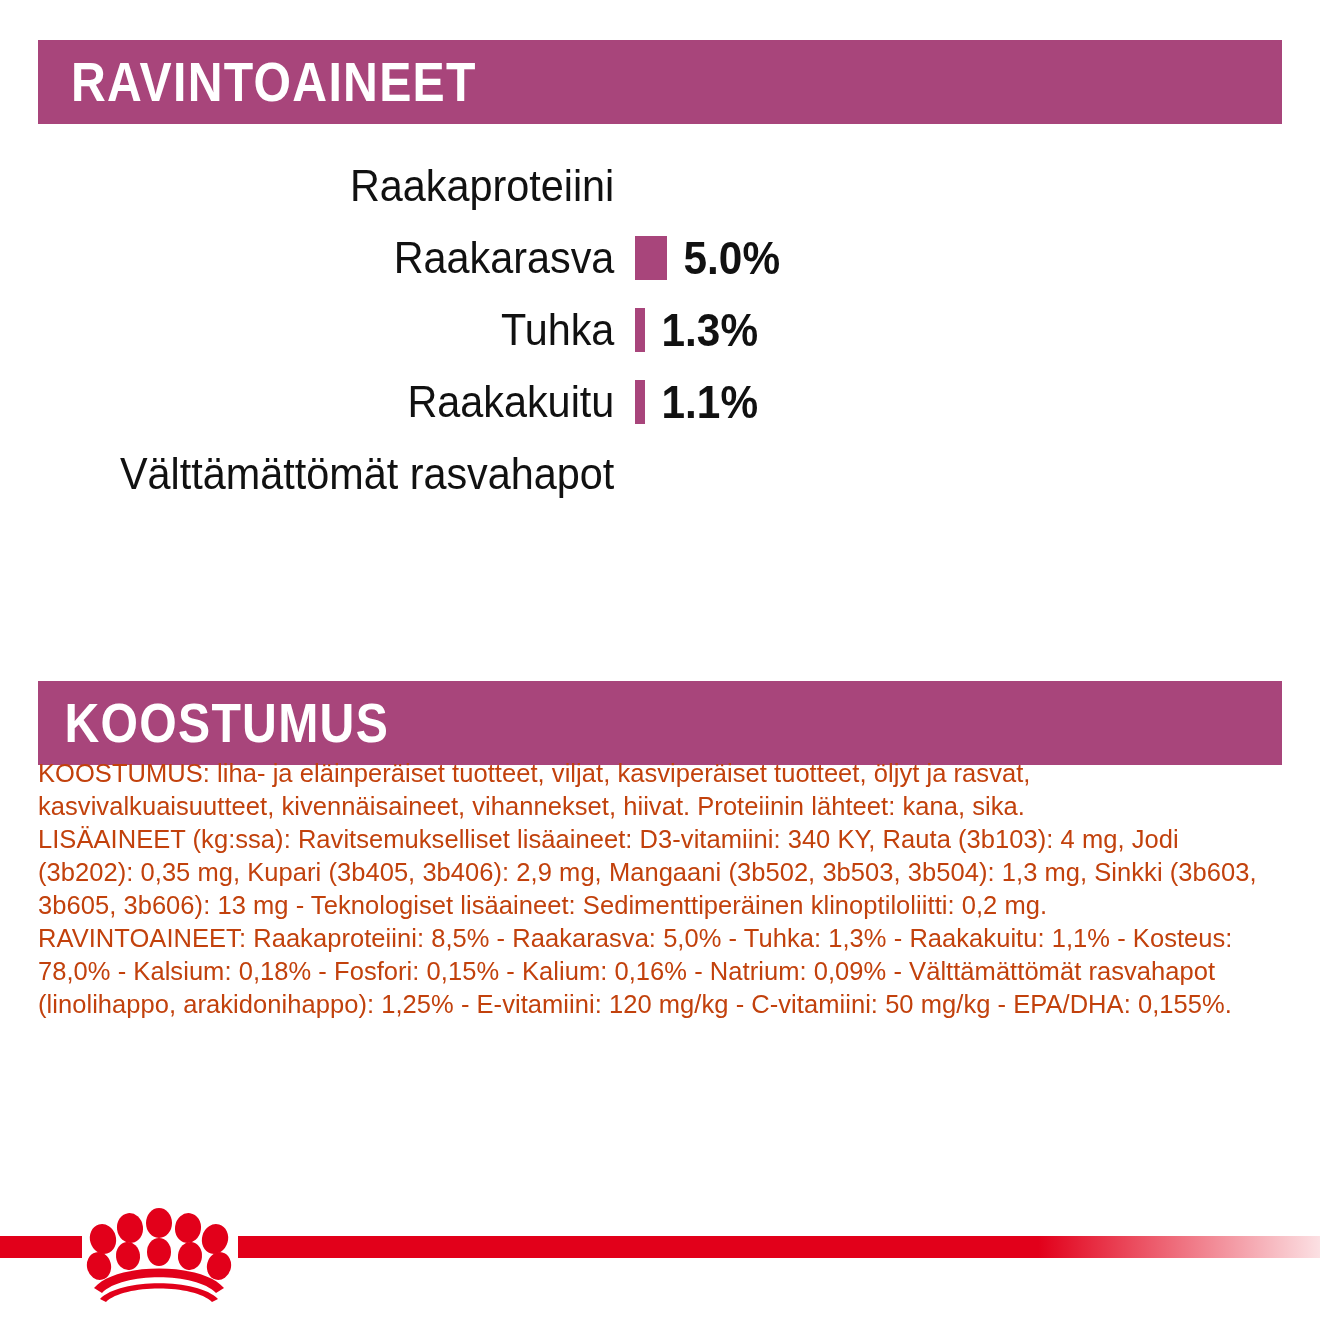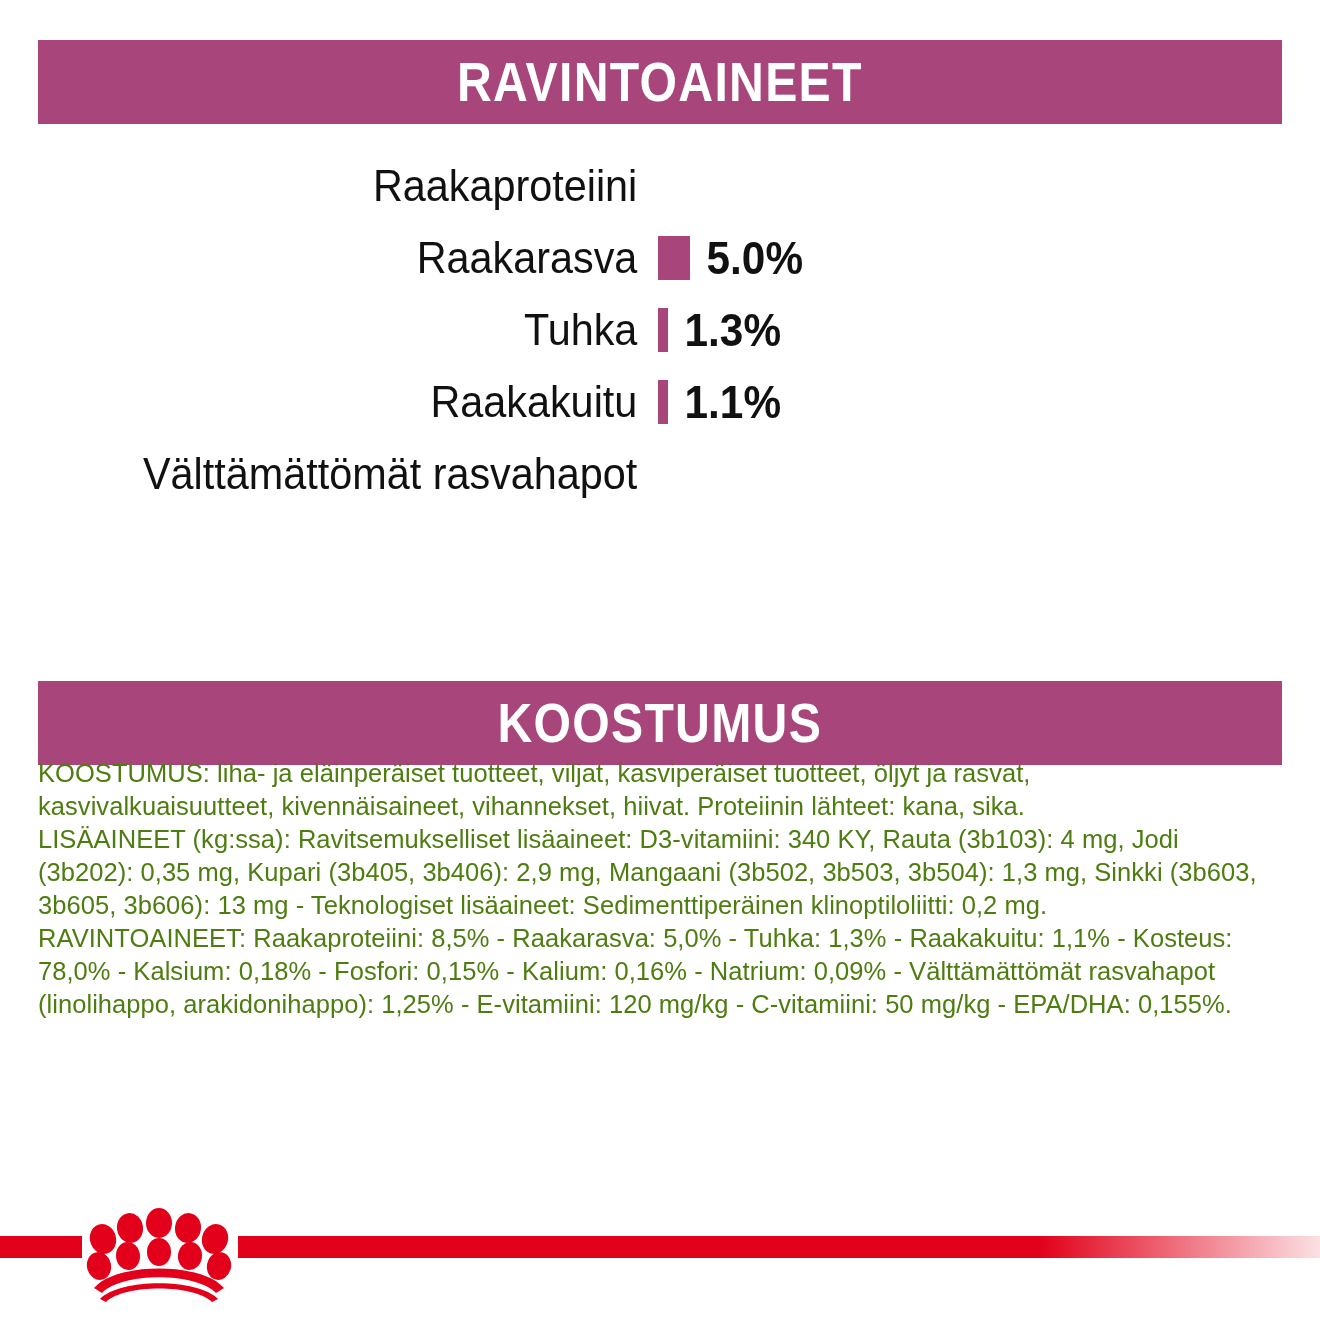--- a/index.html
+++ b/index.html
@@ -22,21 +22,20 @@
 
   
   .section-bar {
     position: absolute;
     left: 38px;
     width: 1244px;
     height: 84px;
     background: #A8457B;
     display: flex;
     align-items: center;
-    justify-content: center;
   }
   .section-bar-title {
     color: #ffffff;
     font-family: "Liberation Sans Narrow", "Liberation Sans", sans-serif;
     font-size: 56px;
     font-weight: bold;
     letter-spacing: 1.5px;
     transform: scaleX(0.86);
     line-height: 1;
   }
@@ -50,21 +49,20 @@
     top: 150px;
     left: 0;
     width: 1320px;
   }
 
   .nutrient-row {
     position: relative;
     height: 72px;
     display: flex;
     align-items: center;
-    padding-left: 23px;
   }
 
   .nutrient-label {
     width: 635px;
     text-align: right;
     padding-right: 22px;
     font-family: "Liberation Sans Narrow", "Liberation Sans", sans-serif;
     font-size: 44px;
     font-weight: normal;
     color: #111111;
@@ -102,21 +100,21 @@
 
   
   .composition-text {
     position: absolute;
     top: 757px;
     left: 38px;
     width: 1250px;
     font-family: "Liberation Sans Narrow", "Liberation Sans", sans-serif;
     font-size: 25.5px;
     line-height: 33px;
-    color: #4d7c0f;
+    color: #c2410c;
     letter-spacing: 0.05px;
   }
   .composition-text p {
     margin: 0;
     white-space: pre-wrap;
   }
 
   
   .footer {
     position: absolute;

